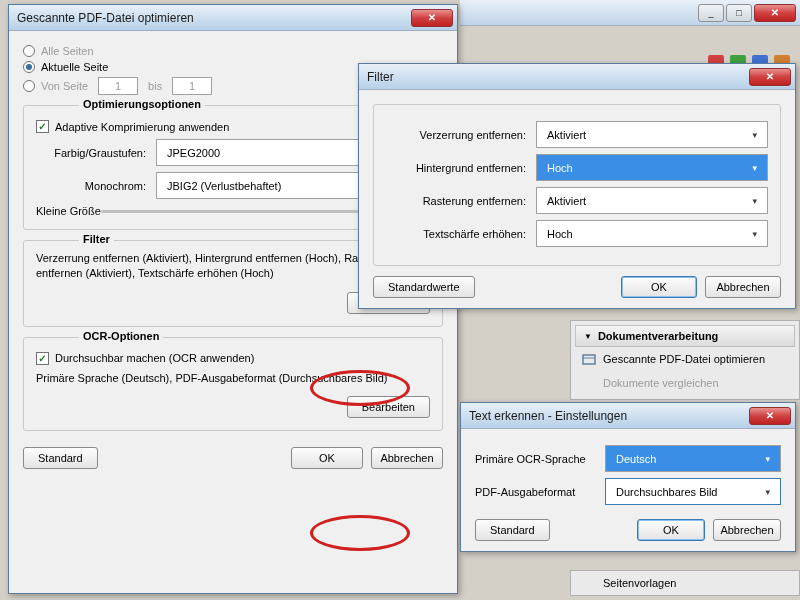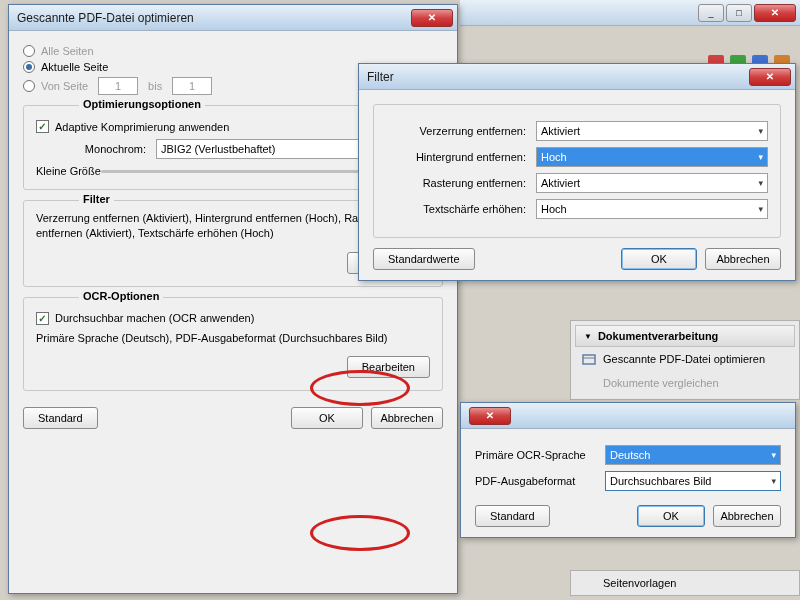--- a/index.html
+++ b/index.html
@@ -8,21 +8,21 @@
 .titlebar{height:26px;background:linear-gradient(to bottom,#e8f0f8 0%,#cfe0f0 50%,#b8d0e8 100%);display:flex;align-items:center;padding:0 4px 0 8px;border-bottom:1px solid #a0b0c0;}
 .titlebar .title{flex:1;color:#1a1a1a;font-size:12px;}
 .titlebar .winbtns{display:flex;gap:2px;}
 .xbtn{width:42px;height:18px;background:linear-gradient(to bottom,#e89090 0%,#d04040 50%,#c02020 100%);border:1px solid #903030;border-radius:3px;color:#fff;display:flex;align-items:center;justify-content:center;font-weight:bold;font-size:10px;cursor:pointer;}
 .minbtn,.maxbtn{width:26px;height:18px;background:linear-gradient(to bottom,#f0f4f8,#d0d8e0);border:1px solid #909090;border-radius:3px;display:flex;align-items:center;justify-content:center;cursor:pointer;font-size:9px;}
 .body{padding:10px 14px;}
 .group{border:1px solid #c8c8c8;border-radius:3px;padding:10px 12px 12px;margin-top:10px;position:relative;}
 .group>.legend{position:absolute;top:-8px;left:8px;background:#f0f0f0;padding:0 4px;font-weight:bold;margin-left:47px;}
 .row{display:flex;align-items:center;margin:6px 0;}
 .row label{width:120px;text-align:right;padding-right:10px;}
-.select{flex:1;height:20px;background:#fff;border:1px solid #a0a0a0;padding:1px 4px;display:flex;align-items:center;justify-content:space-between;}
+.select{flex:1;height:27px;background:#fff;border:1px solid #a0a0a0;padding:1px 10px;display:flex;align-items:center;justify-content:space-between;}
 .select.hl{background:#3a8ee6;color:#fff;}
 .select .arrow{color:#404040;font-size:9px;}
 .select.hl .arrow{color:#fff;}
 .radio,.check{display:flex;align-items:center;gap:6px;margin:4px 0;}
 .radio .dot{width:12px;height:12px;border:1px solid #707070;border-radius:50%;background:#fff;display:flex;align-items:center;justify-content:center;}
 .radio.sel .dot::after{content:"";width:6px;height:6px;background:#3a6ea5;border-radius:50%;}
 .check .box{width:13px;height:13px;border:1px solid #707070;background:#fff;display:flex;align-items:center;justify-content:center;color:#2a6e2a;font-size:10px;font-weight:bold;}
 .numfield{width:40px;height:18px;border:1px solid #a0a0a0;background:#fff;text-align:center;line-height:16px;margin:0 4px;}
 .btn{height:22px;padding:0 14px;background:linear-gradient(to bottom,#fdfdfd,#e4e4e4);border:1px solid #8a8a8a;border-radius:3px;cursor:pointer;display:inline-flex;align-items:center;justify-content:center;}
 .btn.primary{border:1px solid #3a7ab0;box-shadow:inset 0 0 0 1px #8ac0f0;}
@@ -109,20 +109,27 @@
       <span class="numfield">1</span>
     </div>
 
     <div class="group">
       <span class="legend">Optimierungsoptionen</span>
       <div class="check">
           <span class="box">✓</span>
           <span>Adaptive Komprimierung anwenden</span>
         </div>
       <div class="row">
+        <label>Farbig/Graustufen:</label>
+        <div class="select">
+            <span>JPEG2000</span>
+            <span class="arrow">▾</span>
+          </div>
+      </div>
+      <div class="row">
         <label>Monochrom:</label>
         <div class="select">
             <span>JBIG2 (Verlustbehaftet)</span>
             <span class="arrow">▾</span>
           </div>
       </div>
       <div class="slider">
         <span>Kleine Größe</span>
         <div class="track">
             <div class="thumb"></div>
@@ -207,20 +214,21 @@
       <div style="display:flex;gap:8px">
         <div class="btn primary" style="width:76px">OK</div>
         <div class="btn" style="width:76px">Abbrechen</div>
       </div>
     </div>
   </div>
 </div>
 
 <div class="dialog" style="left:460px;top:402px;width:336px">
   <div class="titlebar">
+    <span class="title">Text erkennen - Einstellungen</span>
     <div class="winbtns">
         <div class="xbtn">✕</div>
       </div>
   </div>
   <div class="body">
     <div class="row">
         <label style="width:130px;text-align:left">Primäre OCR-Sprache</label>
       <div class="select hl">
           <span>Deutsch</span>
           <span class="arrow">▾</span>

